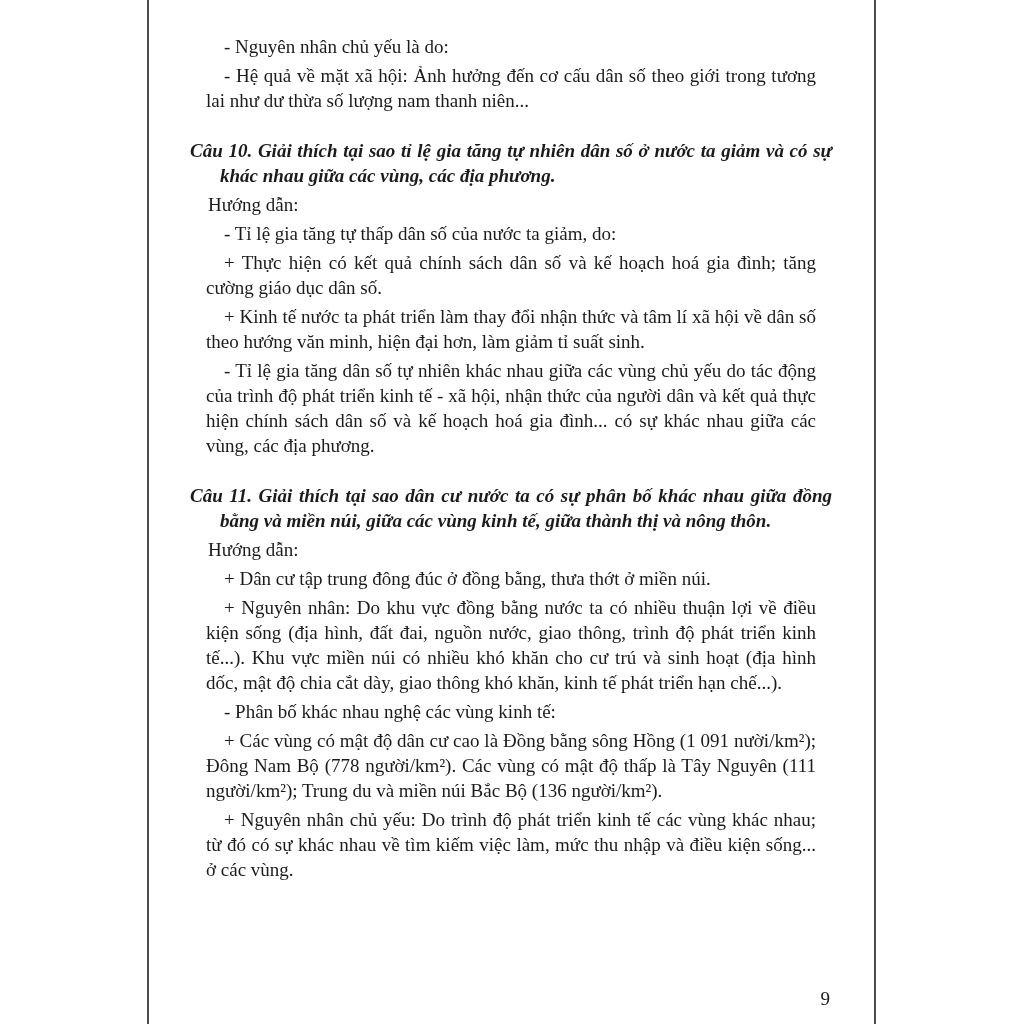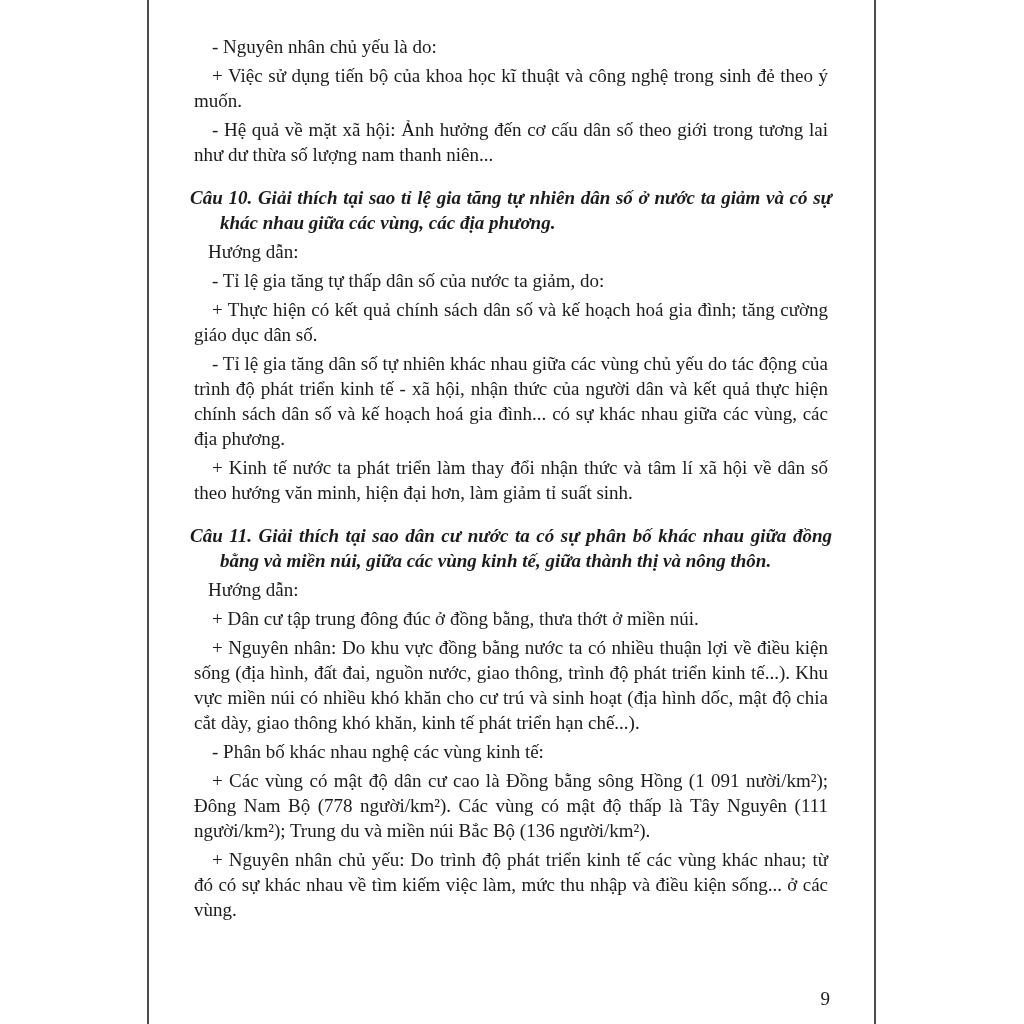--- a/index.html
+++ b/index.html
@@ -28,27 +28,27 @@
     left: 190px;
     top: 30px;
     width: 642px;
     height: 994px;
     color: #1b1b1b;
     font-size: 19px;
     line-height: 25px;
     text-align: justify;
   }
   .para {
-    margin: 4px 4px 0;
+    margin: 4px 16px 0;
     text-indent: 18px;
   }
   .q-heading {
     font-weight: bold;
     font-style: italic;
-    margin: 18px 0 3px;
+    margin: 25px 0 3px;
     padding-left: 30px;
     text-indent: -30px;
     text-align: justify;
   }
   .guide {
     margin: 4px 0 0;
     text-indent: 18px;
   }
   .page-number {
     position: absolute;
@@ -60,29 +60,28 @@
 </style>
 </head>
 <body>
 
 <div class="page-edge left"></div>
 <div class="page-edge right"></div>
 
 <div class="content">
 
   <p class="para">- Nguyên nhân chủ yếu là do:</p>
-  <p class="para">+ Việc sử dụng tiến bộ của khoa học kĩ thuật và công nghệ trong sinh đẻ theo ý muốn.</p>
   <p class="para">- Hệ quả về mặt xã hội: Ảnh hưởng đến cơ cấu dân số theo giới trong tương lai như dư thừa số lượng nam thanh niên...</p>
 
   <p class="q-heading">Câu 10. Giải thích tại sao tỉ lệ gia tăng tự nhiên dân số ở nước ta giảm và có sự khác nhau giữa các vùng, các địa phương.</p>
   <p class="guide">Hướng dẫn:</p>
   <p class="para">- Tỉ lệ gia tăng tự thấp dân số của nước ta giảm, do:</p>
   <p class="para">+ Thực hiện có kết quả chính sách dân số và kế hoạch hoá gia đình; tăng cường giáo dục dân số.</p>
+  <p class="para">+ Kinh tế nước ta phát triển làm thay đổi nhận thức và tâm lí xã hội về dân số theo hướng văn minh, hiện đại hơn, làm giảm tỉ suất sinh.</p>
   <p class="para">- Tỉ lệ gia tăng dân số tự nhiên khác nhau giữa các vùng chủ yếu do tác động của trình độ phát triển kinh tế - xã hội, nhận thức của người dân và kết quả thực hiện chính sách dân số và kế hoạch hoá gia đình... có sự khác nhau giữa các vùng, các địa phương.</p>
-  <p class="para">+ Kinh tế nước ta phát triển làm thay đổi nhận thức và tâm lí xã hội về dân số theo hướng văn minh, hiện đại hơn, làm giảm tỉ suất sinh.</p>
 
   <p class="q-heading">Câu 11. Giải thích tại sao dân cư nước ta có sự phân bố khác nhau giữa đồng bằng và miền núi, giữa các vùng kinh tế, giữa thành thị và nông thôn.</p>
   <p class="guide">Hướng dẫn:</p>
   <p class="para">+ Dân cư tập trung đông đúc ở đồng bằng, thưa thớt ở miền núi.</p>
   <p class="para">+ Nguyên nhân: Do khu vực đồng bằng nước ta có nhiều thuận lợi về điều kiện sống (địa hình, đất đai, nguồn nước, giao thông, trình độ phát triển kinh tế...). Khu vực miền núi có nhiều khó khăn cho cư trú và sinh hoạt (địa hình dốc, mật độ chia cắt dày, giao thông khó khăn, kinh tế phát triển hạn chế...).</p>
   <p class="para">- Phân bố khác nhau nghệ các vùng kinh tế:</p>
   <p class="para">+ Các vùng có mật độ dân cư cao là Đồng bằng sông Hồng (1 091 nười/km²); Đông Nam Bộ (778 người/km²). Các vùng có mật độ thấp là Tây Nguyên (111 người/km²); Trung du và miền núi Bắc Bộ (136 người/km²).</p>
   <p class="para">+ Nguyên nhân chủ yếu: Do trình độ phát triển kinh tế các vùng khác nhau; từ đó có sự khác nhau về tìm kiếm việc làm, mức thu nhập và điều kiện sống... ở các vùng.</p>
 
   <span class="page-number">9</span>

